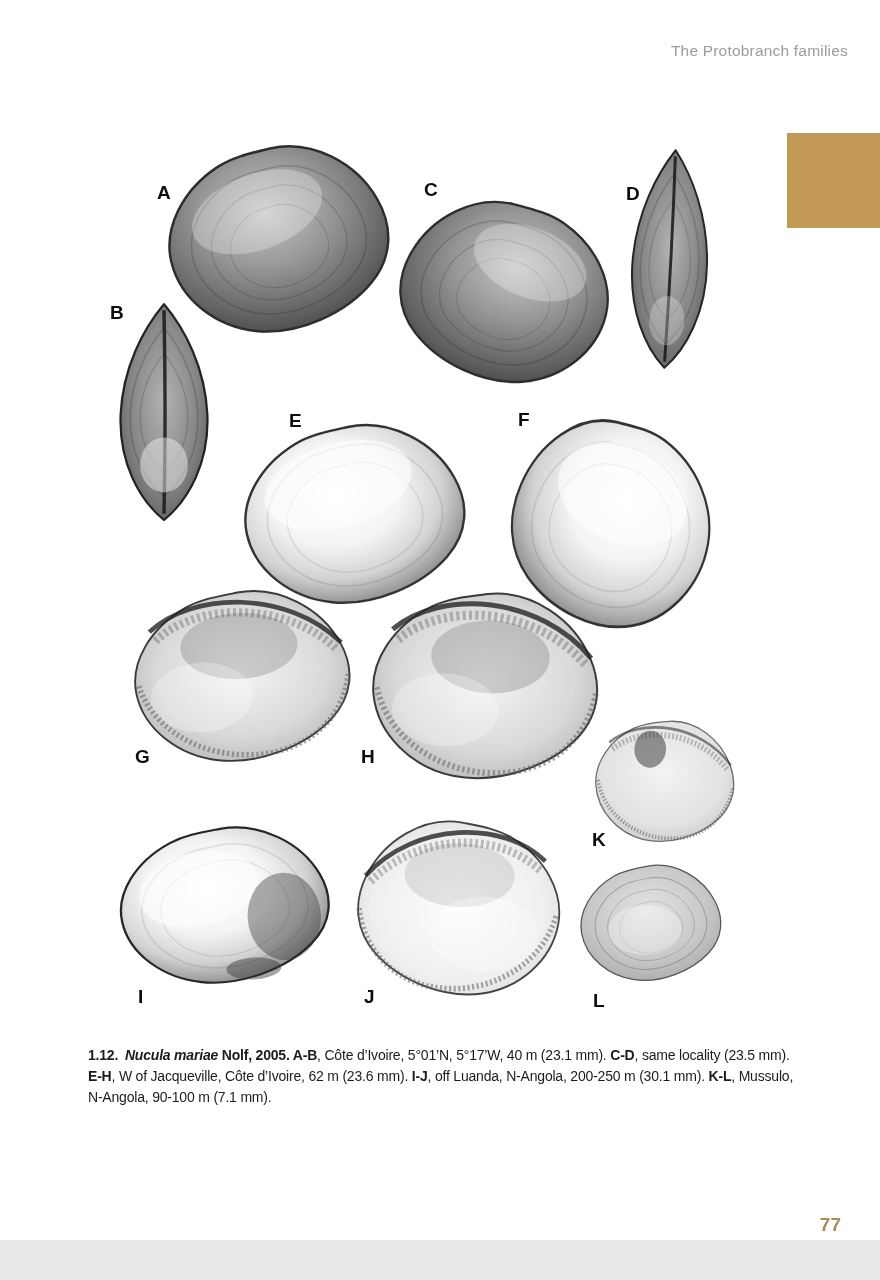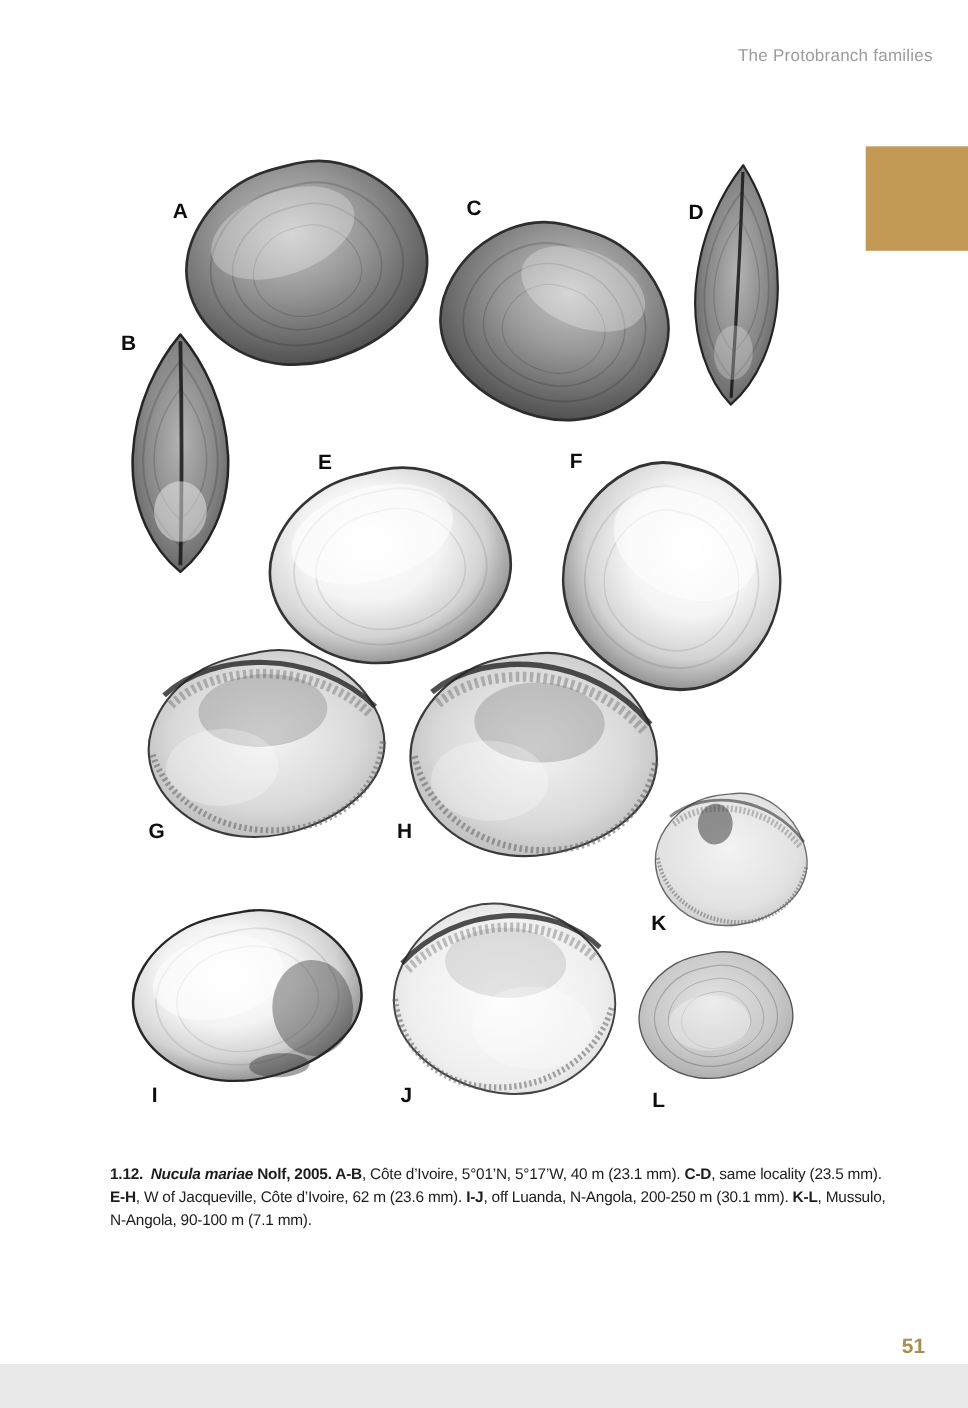--- a/index.html
+++ b/index.html
@@ -70,21 +70,21 @@
     position:absolute;font-size:19px;font-weight:700;color:#0d0d0d;line-height:1;
   }
   .lbl-a{left:157px;top:183px;} .lbl-b{left:110px;top:303px;}
   .lbl-c{left:424px;top:180px;} .lbl-d{left:626px;top:184px;}
   .lbl-e{left:289px;top:411px;} .lbl-f{left:518px;top:410px;}
   .lbl-g{left:135px;top:747px;} .lbl-h{left:361px;top:747px;}
   .lbl-i{left:138px;top:987px;} .lbl-j{left:364px;top:987px;}
   .lbl-k{left:592px;top:830px;} .lbl-l{left:593px;top:991px;}
   
   .caption{
-    position:absolute;left:88px;top:1045px;width:718px;margin:12px;
+    position:absolute;left:88px;top:1045px;width:718px;margin:0;
     font-size:14px;line-height:21px;letter-spacing:-0.2px;color:#1c1c1c;
   }
   .seg-bold{font-weight:700;}
   .seg-bolditalic{font-weight:700;font-style:italic;}
   .seg-normal{font-weight:400;}
 </style>
 </head>
 <body>
 
 <svg width="0" height="0" style="position:absolute" aria-hidden="true">
@@ -322,14 +322,14 @@
   <span class="lbl lbl-f">F</span>
   <span class="lbl lbl-g">G</span>
   <span class="lbl lbl-h">H</span>
   <span class="lbl lbl-i">I</span>
   <span class="lbl lbl-j">J</span>
   <span class="lbl lbl-k">K</span>
   <span class="lbl lbl-l">L</span>
 
   <p class="caption"><span class="seg-bold">1.12. </span><span class="seg-bolditalic">Nucula mariae</span><span class="seg-bold"> Nolf, 2005. </span><span class="seg-bold">A-B</span><span class="seg-normal">, Côte d’Ivoire, 5°01’N, 5°17’W, 40 m (23.1 mm). </span><span class="seg-bold">C-D</span><span class="seg-normal">, same locality (23.5 mm). </span><span class="seg-bold">E-H</span><span class="seg-normal">, W of Jacqueville, Côte d’Ivoire, 62 m (23.6 mm). </span><span class="seg-bold">I-J</span><span class="seg-normal">, off Luanda, N-Angola, 200-250 m (30.1 mm). </span><span class="seg-bold">K-L</span><span class="seg-normal">, Mussulo, N-Angola, 90-100 m (7.1 mm).</span></p>
 
-  <div class="page-number">51</div>
+  <div class="page-number">77</div>
 </div>
 
 </body></html>

